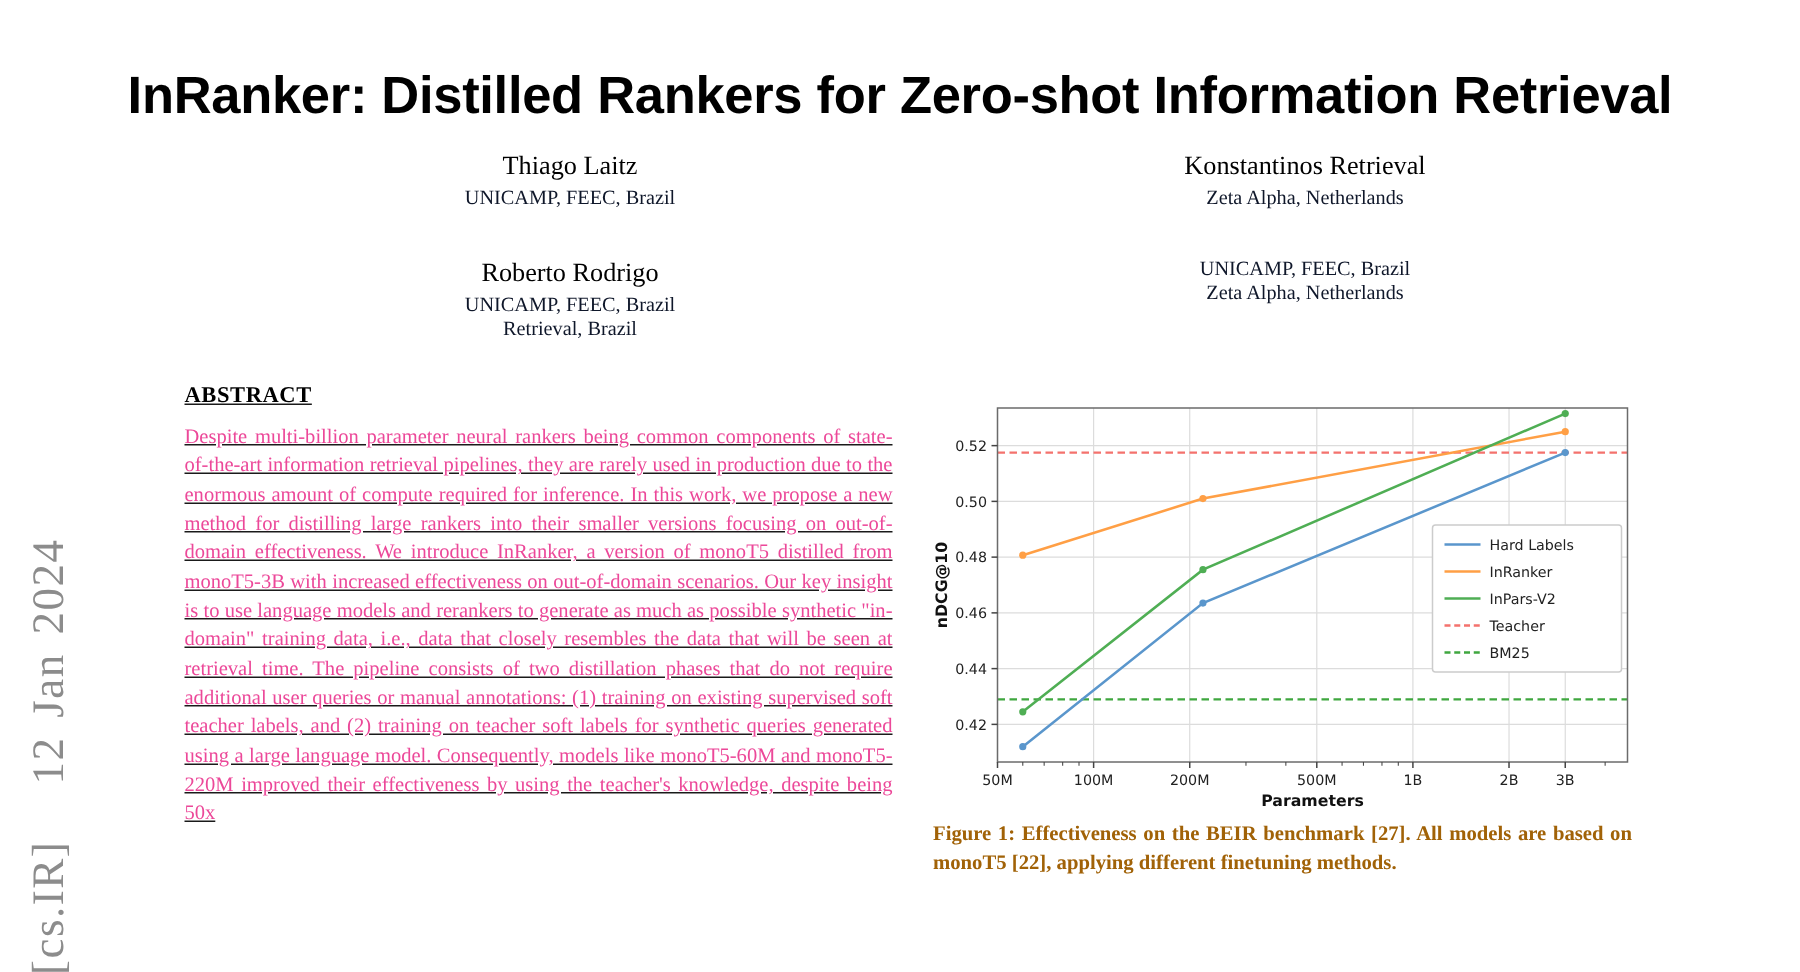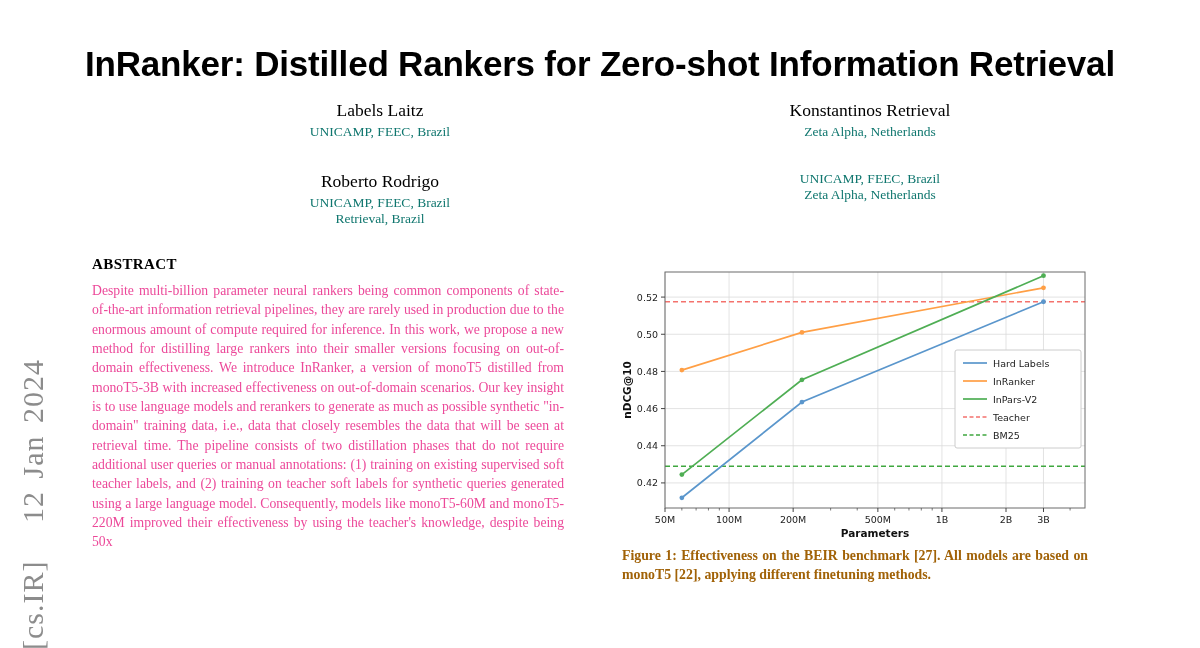--- a/index.html
+++ b/index.html
@@ -18,22 +18,22 @@
     position:absolute; left:0; right:0; top:44px; text-align:center;
     font-family:"Liberation Sans", sans-serif; font-weight:bold; font-size:35px;
     letter-spacing:-0.2px; color:#000;
   }
   .authors {
     position:absolute; left:135px; top:100px; width:980px;
     display:grid; grid-template-columns:1fr 1fr; row-gap:30px;
   }
   .author-block { text-align:center; }
   .author-name { font-size:17.5px; line-height:21px; margin-bottom:3px; color:#000; }
-  .author-affil { font-size:13.5px; line-height:16.5px; color:#0f766e; }
-  .left-col { position:absolute; left:92px; top:256px; width:472px; }
+  .author-affil { font-size:13.5px; line-height:16.5px; color:#0f172a; }
+  .left-col { position:absolute; left:123px; top:256px; width:472px;text-decoration:underline; }
   .abstract-heading {
     font-size:15px; font-weight:bold; letter-spacing:0.4px;
     margin-bottom:8px; color:#000; font-family:"Liberation Serif", serif;
   }
   .abstract-text {
     font-size:13.7px; line-height:19.35px; text-align:justify; color:#ec4899;
   }
   .figure-box { position:absolute; left:620px; top:266px; width:470px; height:272px; }
   #chart-svg text { font-family:"DejaVu Sans", sans-serif; }
   .caption {
@@ -45,21 +45,21 @@
 <body>
 
 <div class="page">
 
   <div class="arxiv-strip">[cs.IR]   12 Jan 2024</div>
 
   <h1 class="title">InRanker: Distilled Rankers for Zero-shot Information Retrieval</h1>
 
   <div class="authors">
     <div class="author-block">
-      <div class="author-name">Labels Laitz</div>
+      <div class="author-name">Thiago Laitz</div>
       <div class="author-affil">UNICAMP, FEEC, Brazil</div>
     </div>
     <div class="author-block">
       <div class="author-name">Konstantinos Retrieval</div>
       <div class="author-affil">Zeta Alpha, Netherlands</div>
     </div>
     <div class="author-block">
       <div class="author-name">Roberto Rodrigo</div>
       <div class="author-affil">UNICAMP, FEEC, Brazil</div>
       <div class="author-affil">Retrieval, Brazil</div>

